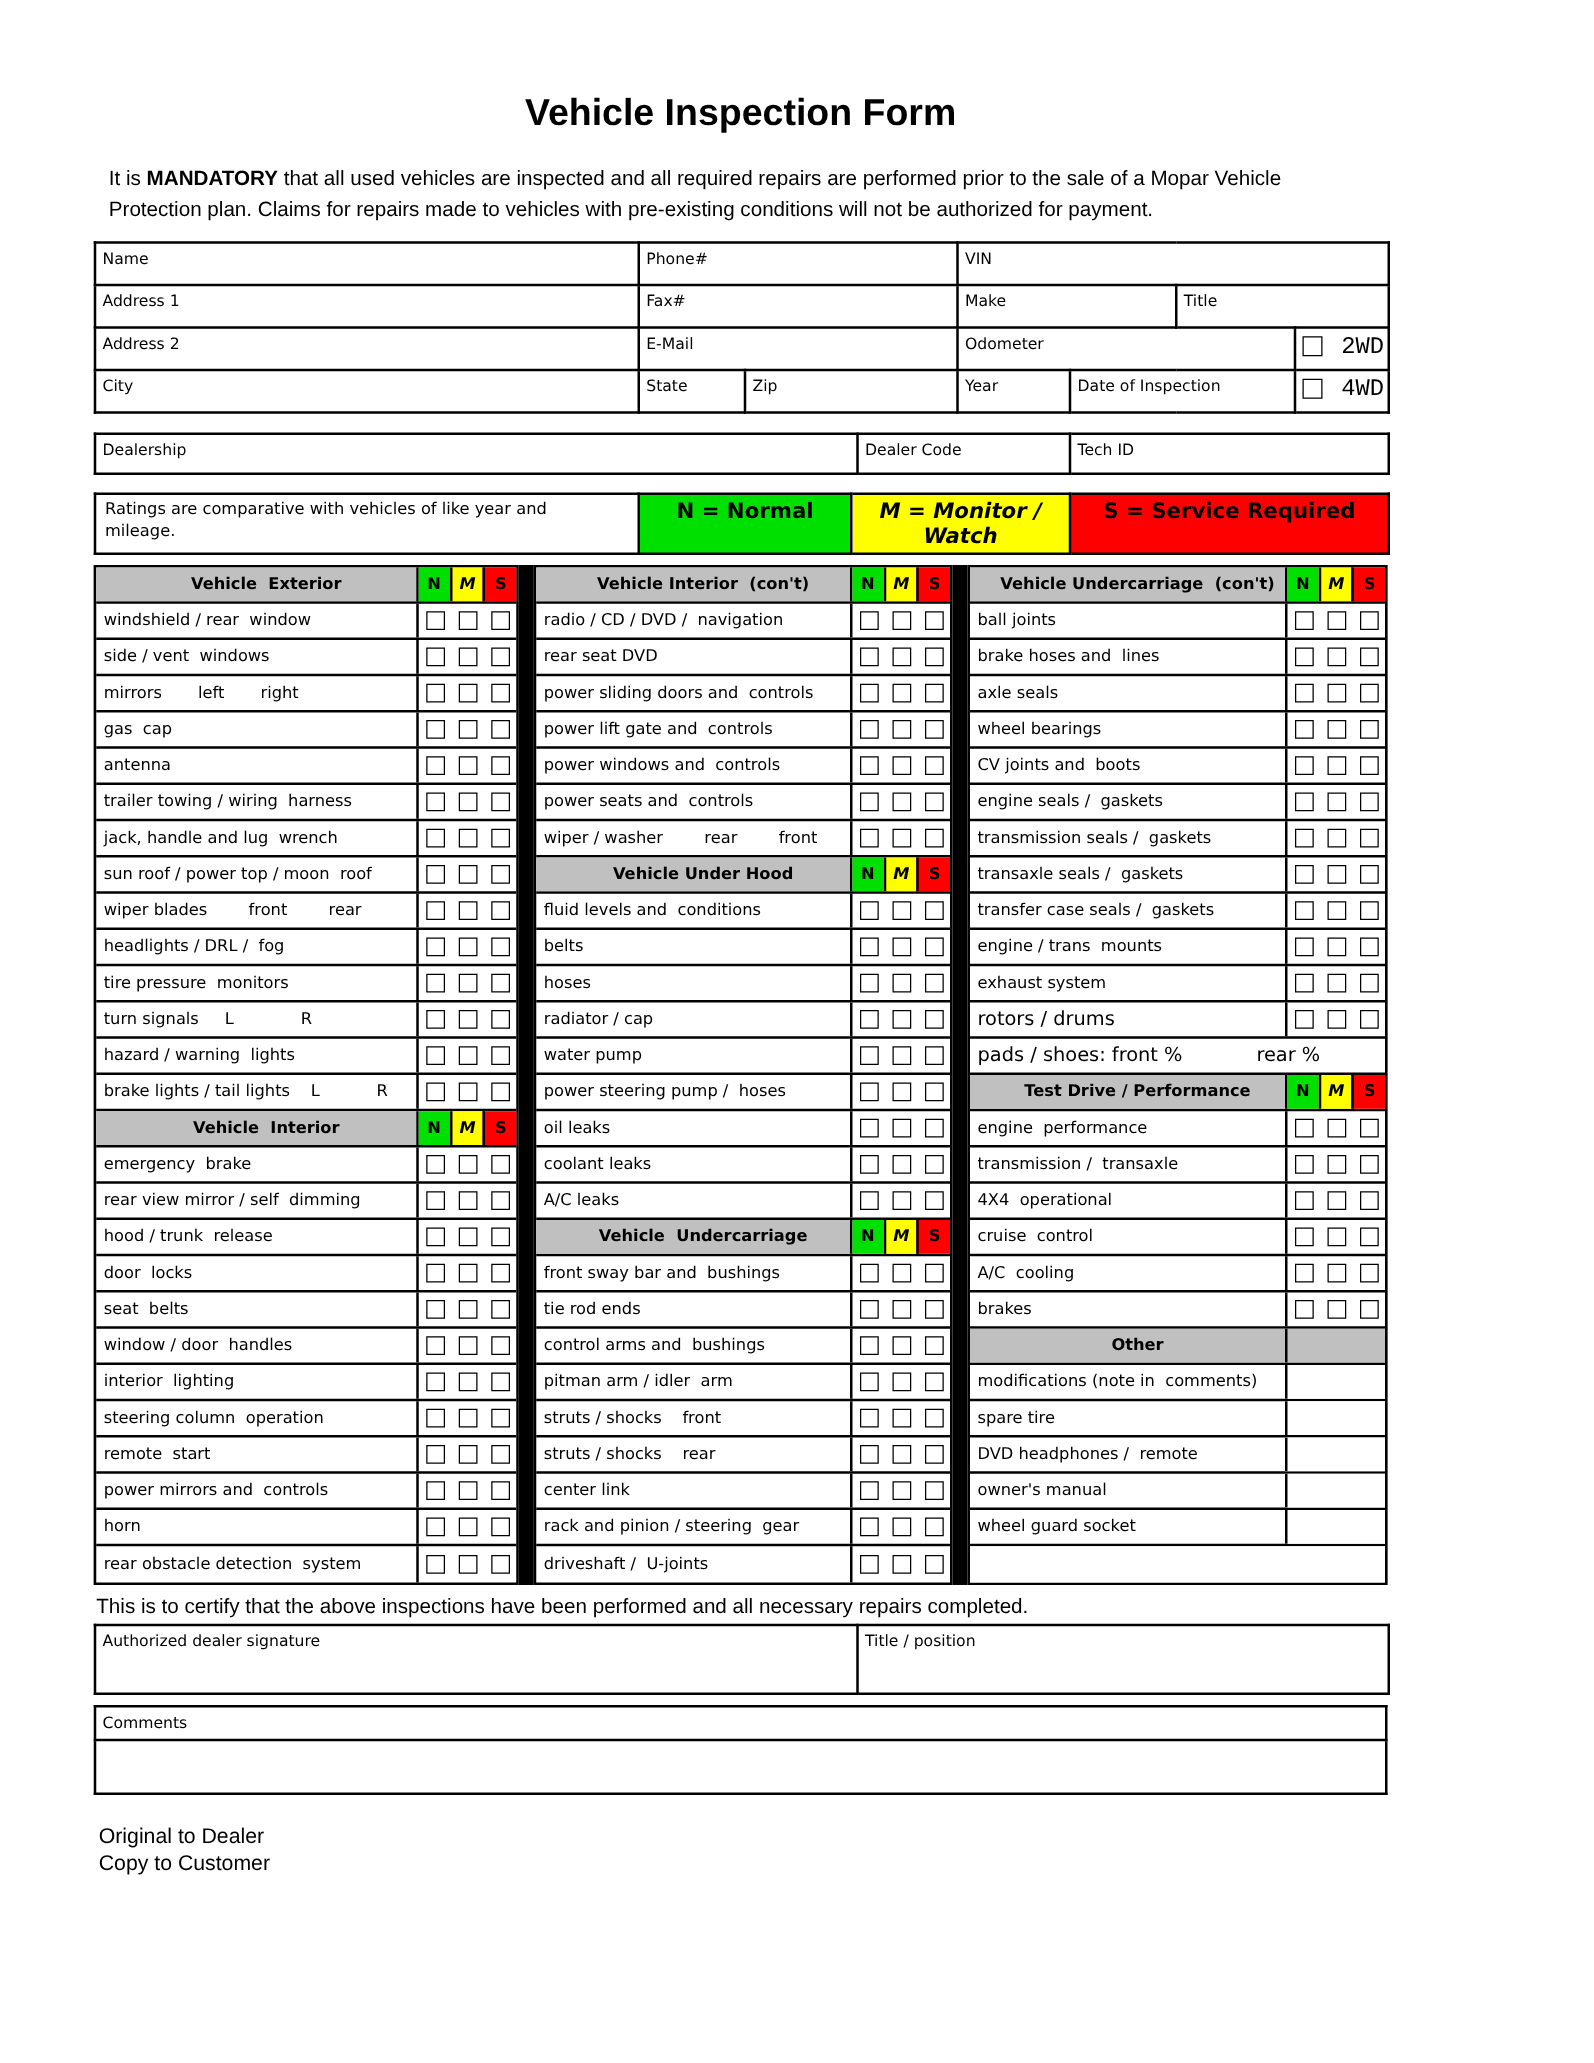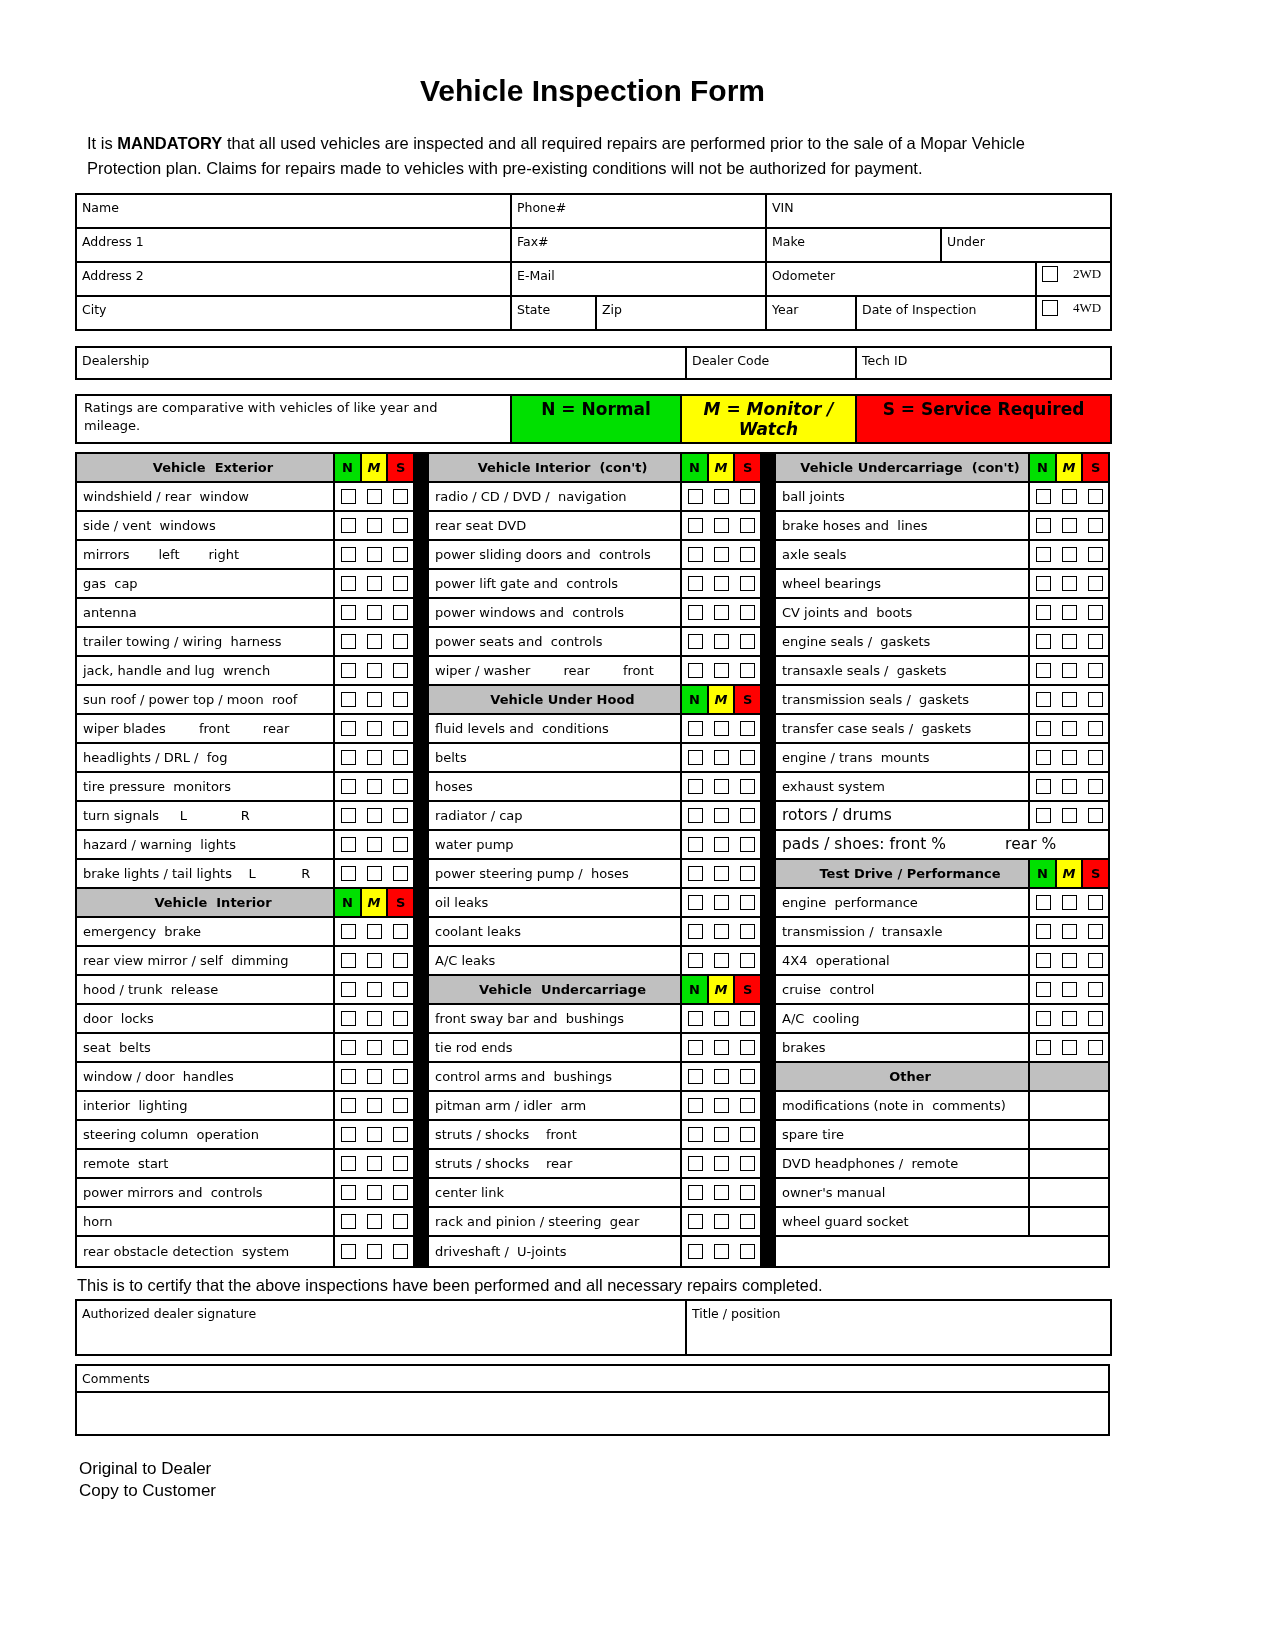--- a/index.html
+++ b/index.html
@@ -25,21 +25,21 @@
   .legend td{ height: 45px; vertical-align: middle; }
   .legend td.note { font-size: 13px; line-height: 1.45; padding: 3px 70px 3px 7px; font-family: "DejaVu Sans", sans-serif; }
   .legend td.lg   { text-align: center; font-weight: 700; font-size: 17px; font-family: "DejaVu Sans", sans-serif; }
 
   .n { background: var(--c-normal); }
   .m { background: var(--c-monitor); font-style: italic; }
   .s { background: var(--c-service); }
 
   td.drive { vertical-align: middle; padding: 0 7px; }
   .drive-wrap { display: flex; align-items: center; gap: 15px; }
-  .dl { font-size: 13px; font-family: Liberation Serif, serif; }
+  .dl { font-size: 19px; font-family: Liberation Mono, monospace; }
   .box { display: inline-block; width: 16px; height: 16px; border: 1.5px solid #000; background: #fff; flex: 0 0 auto; }
 
   
   .checklist { margin-top: 8px; display: flex; gap: 12px; background: #000; width: 1035px; }
   .cl-col  { background: #fff; border: 2px solid #000; display: flex; flex-direction: column; }
   .cl-col1 { width: 340px; }
   .cl-col2 { width: 335px; }
   .cl-col3 { width: 336px; }
   .cl-row  { display: flex; height: 29px; flex: 0 0 auto; border-bottom: 2px solid #000; align-items: stretch; }
   .cl-row:last-child { border-bottom: none; }
@@ -91,21 +91,21 @@
     <tbody>
       <tr>
         <td><span class="fl">Name</span></td>
         <td colspan="2"><span class="fl">Phone#</span></td>
         <td colspan="4"><span class="fl">VIN</span></td>
       </tr>
       <tr>
         <td><span class="fl">Address 1</span></td>
         <td colspan="2"><span class="fl">Fax#</span></td>
         <td colspan="2"><span class="fl">Make</span></td>
-        <td colspan="2"><span class="fl">Under</span></td>
+        <td colspan="2"><span class="fl">Title</span></td>
       </tr>
       <tr>
         <td><span class="fl">Address 2</span></td>
         <td colspan="2"><span class="fl">E-Mail</span></td>
         <td colspan="3"><span class="fl">Odometer</span></td>
         <td class="drive">
           <div class="drive-wrap">
               <span class="box"></span>
               <span class="dl">2WD</span>
             </div>
@@ -1005,35 +1005,35 @@
             </div>
             <div class="cl-box">
               <div class="box"></div>
             </div>
             <div class="cl-box">
               <div class="box"></div>
             </div>
           </div>
         </div>
         <div class="cl-row">
+          <div class="cl-label">transmission seals /  gaskets</div>
+          <div class="cl-boxes">
+            <div class="cl-box">
+              <div class="box"></div>
+            </div>
+            <div class="cl-box">
+              <div class="box"></div>
+            </div>
+            <div class="cl-box">
+              <div class="box"></div>
+            </div>
+          </div>
+        </div>
+        <div class="cl-row">
           <div class="cl-label">transaxle seals /  gaskets</div>
-          <div class="cl-boxes">
-            <div class="cl-box">
-              <div class="box"></div>
-            </div>
-            <div class="cl-box">
-              <div class="box"></div>
-            </div>
-            <div class="cl-box">
-              <div class="box"></div>
-            </div>
-          </div>
-        </div>
-        <div class="cl-row">
-          <div class="cl-label">transmission seals /  gaskets</div>
           <div class="cl-boxes">
             <div class="cl-box">
               <div class="box"></div>
             </div>
             <div class="cl-box">
               <div class="box"></div>
             </div>
             <div class="cl-box">
               <div class="box"></div>
             </div>

